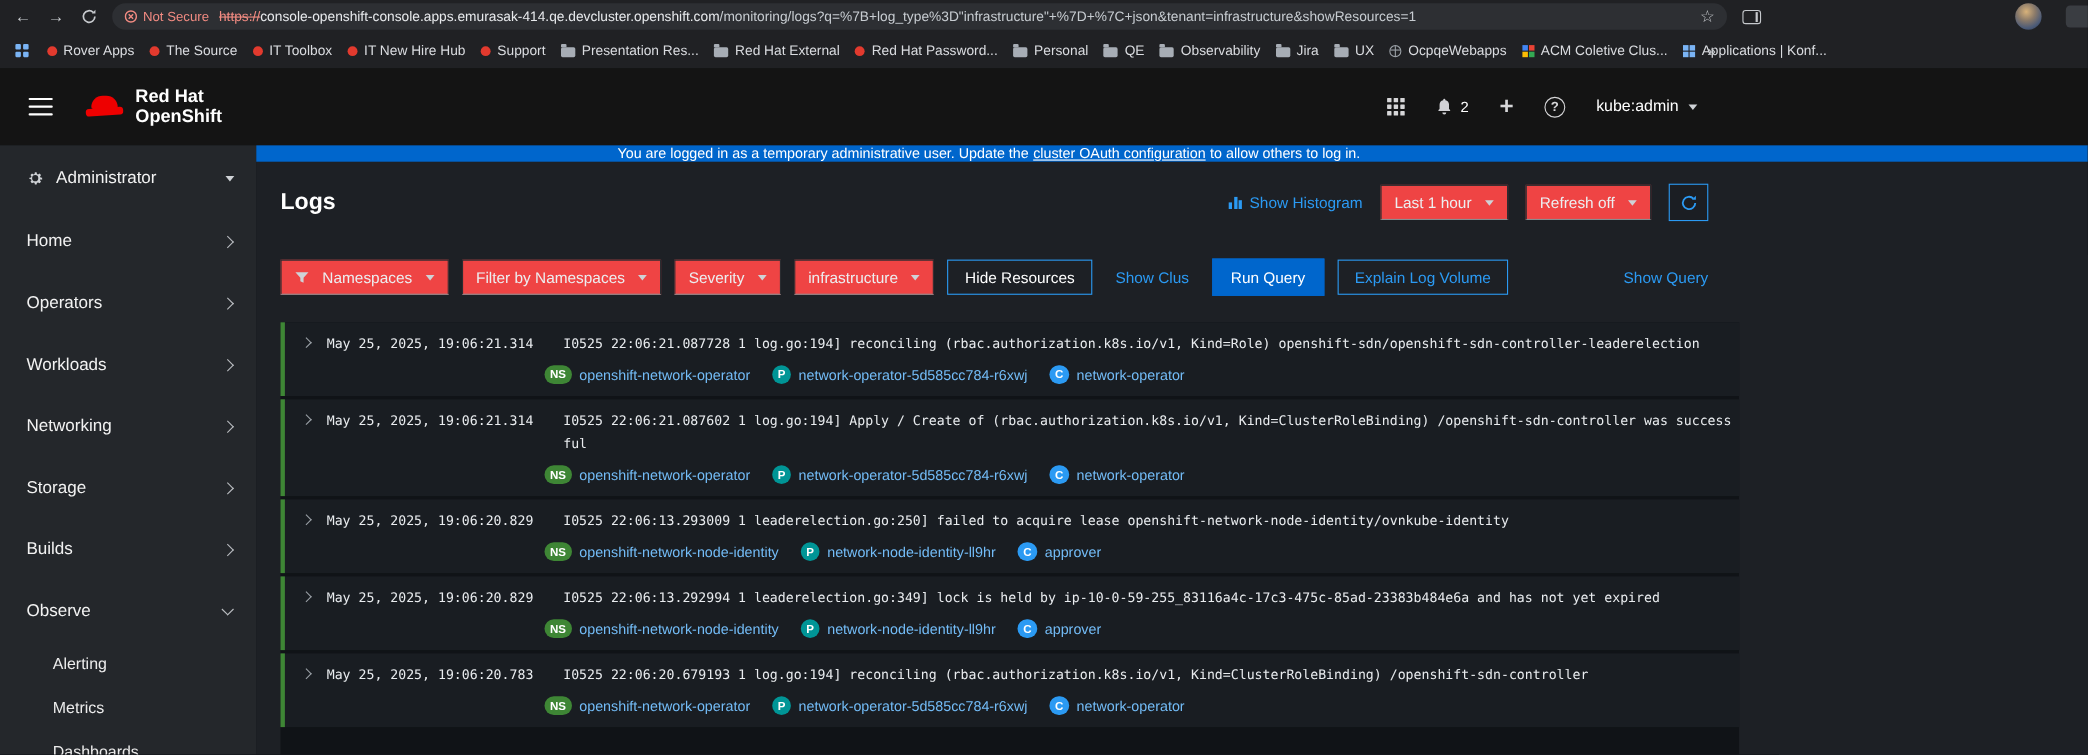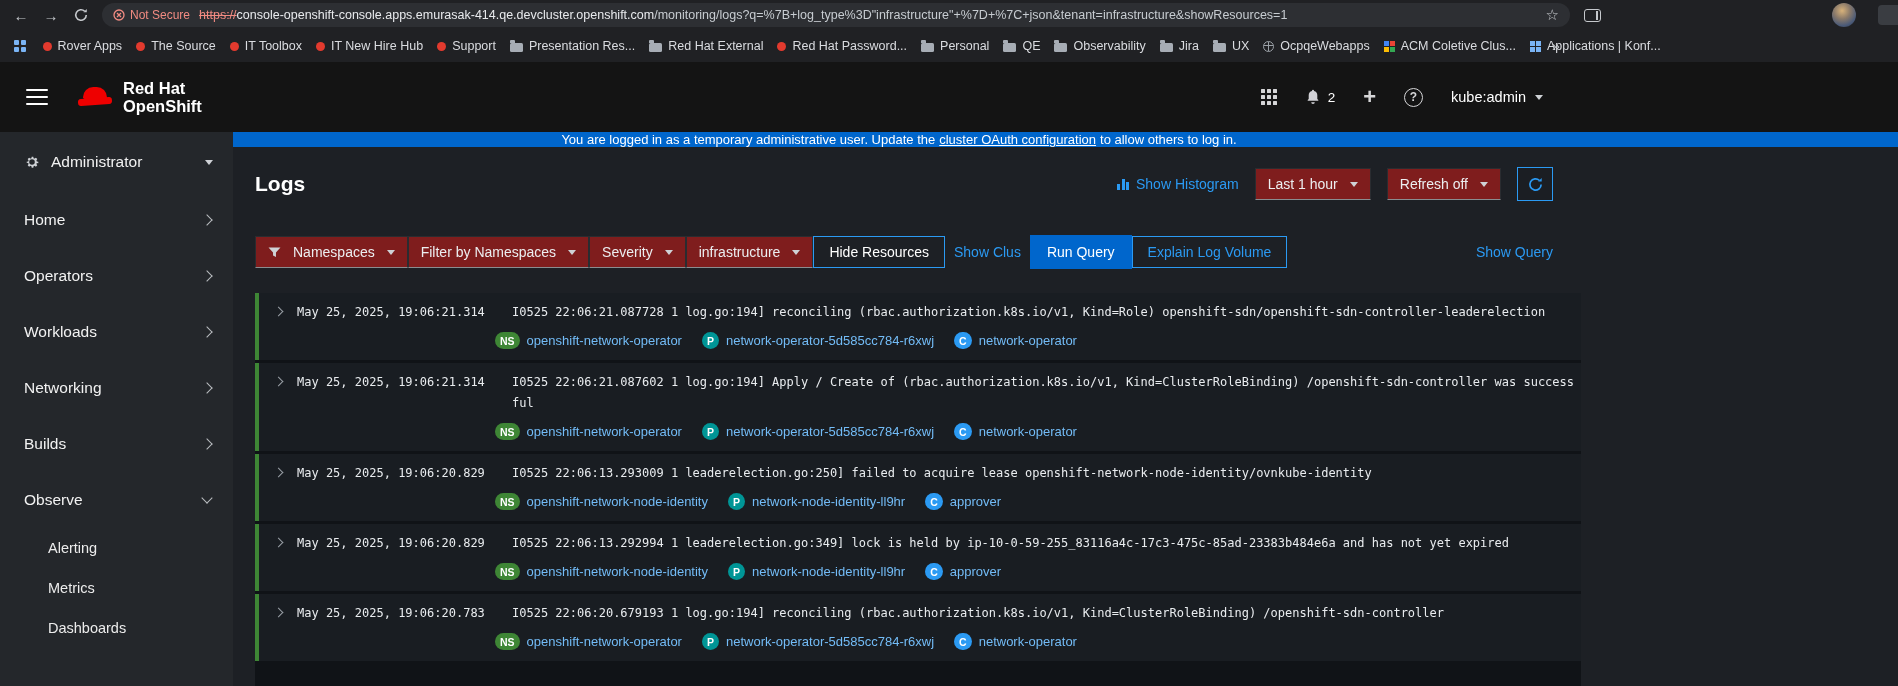--- a/index.html
+++ b/index.html
@@ -98,27 +98,27 @@
   .banner a { color:#fff; text-decoration:underline; margin:0 4px; }
   .page { width:1348px; padding-left:22px; }
   .page-header { height:74px; display:flex; align-items:center; padding-right:28px; }
   .page-title { font-size:21px; font-weight:bold; color:#fff; }
   .header-controls { margin-left:auto; display:flex; align-items:center; gap:16px; }
   .link-blue { color:#2b9af3; font-size:14px; text-decoration:none; display:inline-flex;
                align-items:center; gap:7px; white-space:nowrap; }
   .histo { display:inline-flex; align-items:flex-end; gap:1.5px; }
   .histo i { width:3px; background:#2b9af3; }
   .histo i:nth-child(1){height:6px}.histo i:nth-child(2){height:11px}.histo i:nth-child(3){height:8px}
-  .pf-select { display:inline-flex; align-items:center; gap:12px; background:#7f1d1d;
+  .pf-select { display:inline-flex; align-items:center; gap:12px; background:#ef4444;
                border:1px solid #2a2c30; border-bottom:1px solid #8a8d90; color:#eceef0;
                font-size:14px; padding:7px 12px; white-space:nowrap; }
   .refresh-btn { width:36px; height:34px; border:1px solid #2b9af3; background:#1b1e23;
                  display:flex; align-items:center; justify-content:center; }
 
-  .toolbar { height:62px; display:flex; align-items:center; gap:0; padding-right:28px; }
+  .toolbar { height:62px; display:flex; align-items:center; gap:12px; padding-right:28px; }
   .btn { font-size:14px; padding:7px 15px; background:transparent; white-space:nowrap; }
   .btn-hide { border:1px solid #2b9af3; color:#fff; }
   .btn-run { background:#0066cc; border:1px solid #0066cc; color:#fff; padding:8px 16px; }
   .btn-explain { border:1px solid #2b9af3; color:#2b9af3; }
   .tb-link { margin:0 9px; }
   .spacer { flex:1; }
 
   
   .log-section { width:1326px; margin-top:10px; background:#101317; padding-bottom:60px; }
   .log-head { height:40px; display:flex; align-items:center; padding-left:42px;
@@ -312,20 +312,24 @@
         <div class="nav-item">
           <span class="nav-label">Operators</span>
           <span class="chev"></span>
         </div>
         <div class="nav-item">
           <span class="nav-label">Workloads</span>
           <span class="chev"></span>
         </div>
         <div class="nav-item">
           <span class="nav-label">Networking</span>
+          <span class="chev"></span>
+        </div>
+        <div class="nav-item">
+          <span class="nav-label">Storage</span>
           <span class="chev"></span>
         </div>
         <div class="nav-item">
           <span class="nav-label">Builds</span>
           <span class="chev"></span>
         </div>
         <div class="nav-item">
           <span class="nav-label">Observe</span>
           <span class="chev down"></span>
         </div>

